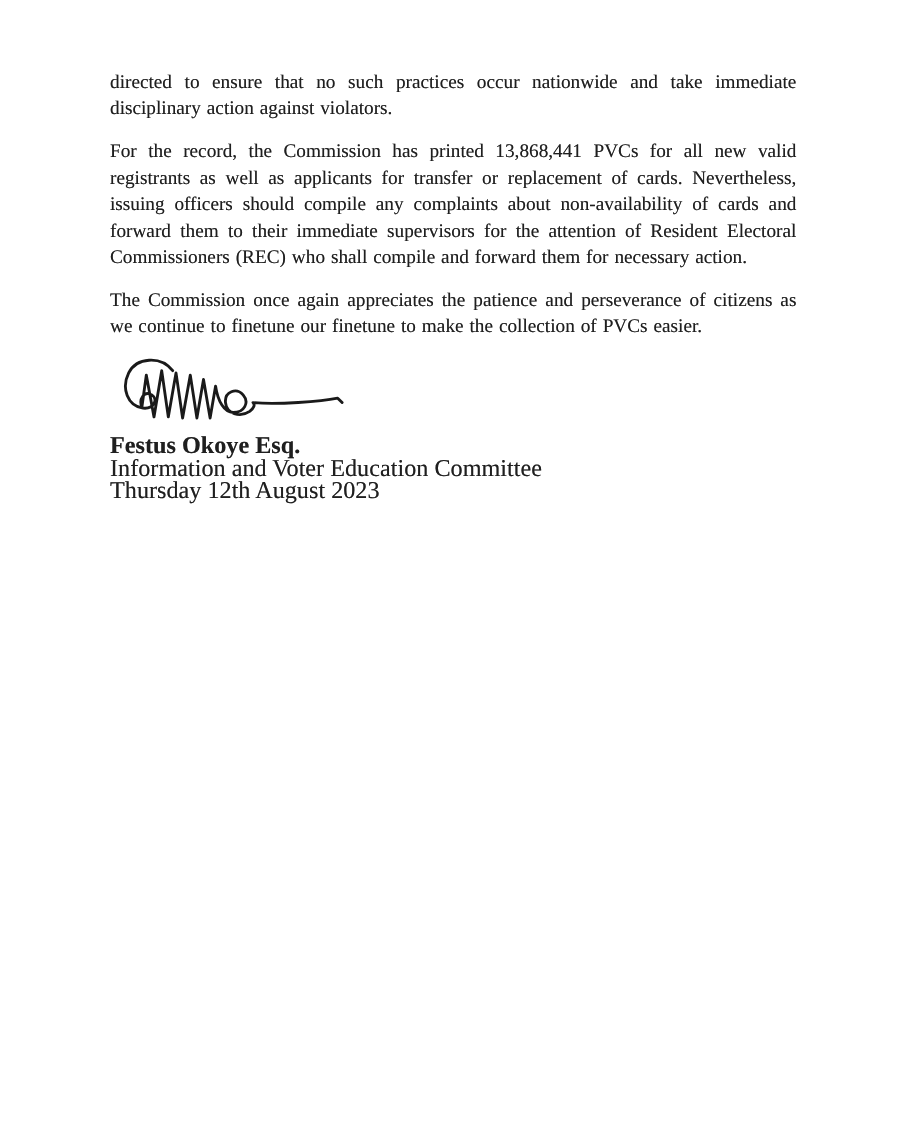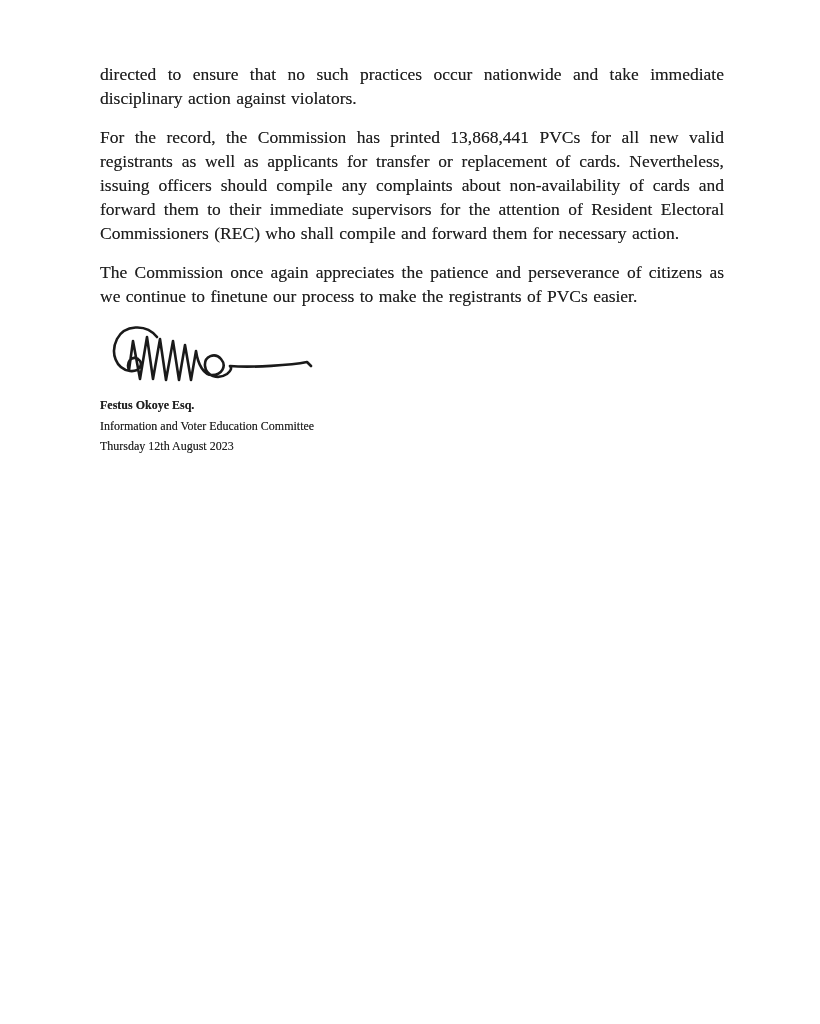--- a/index.html
+++ b/index.html
@@ -32,39 +32,39 @@
   }
   .signature-area {
     margin-top: 8px;
     height: 68px;
   }
   .signature-area svg {
     display: block;
   }
   .sig-block {
     margin-top: 4px;
-    font-size: 12px;
+    font-size: 22px;
     line-height: 20.5px;
     text-shadow: 0 0 0.45px rgba(20,20,20,0.55);
   }
   .sig-name {
     font-weight: bold;
   }
 </style>
 </head>
 <body>
 
 <div class="page">
   <div class="content">
 
     <p class="para">directed to ensure that no such practices occur nationwide and take immediate disciplinary action against violators.</p>
 
     <p class="para">For the record, the Commission has printed 13,868,441 PVCs for all new valid registrants as well as applicants for transfer or replacement of cards. Nevertheless, issuing officers should compile any complaints about non-availability of cards and forward them to their immediate supervisors for the attention of Resident Electoral Commissioners (REC) who shall compile and forward them for necessary action.</p>
 
-    <p class="para">The Commission once again appreciates the patience and perseverance of citizens as we continue to finetune our process to make the registrants of PVCs easier.</p>
+    <p class="para">The Commission once again appreciates the patience and perseverance of citizens as we continue to finetune our finetune to make the collection of PVCs easier.</p>
 
     <div class="signature-area">
       <svg width="218" height="68" viewBox="0 0 218 68">
         <path d="M 57 14
                  C 46 0 24 2 17 16
                  C 10 30 16 46 30 48
                  C 40 49 44 40 38 36
                  C 31 32 26 40 29 47
                  L 33 18 L 40 56 L 47 14 L 53 56 L 60 16 L 66 57 L 73 18 L 79 57 L 85 22 L 91 57 L 96 28
                  C 98 42 104 52 112 52

